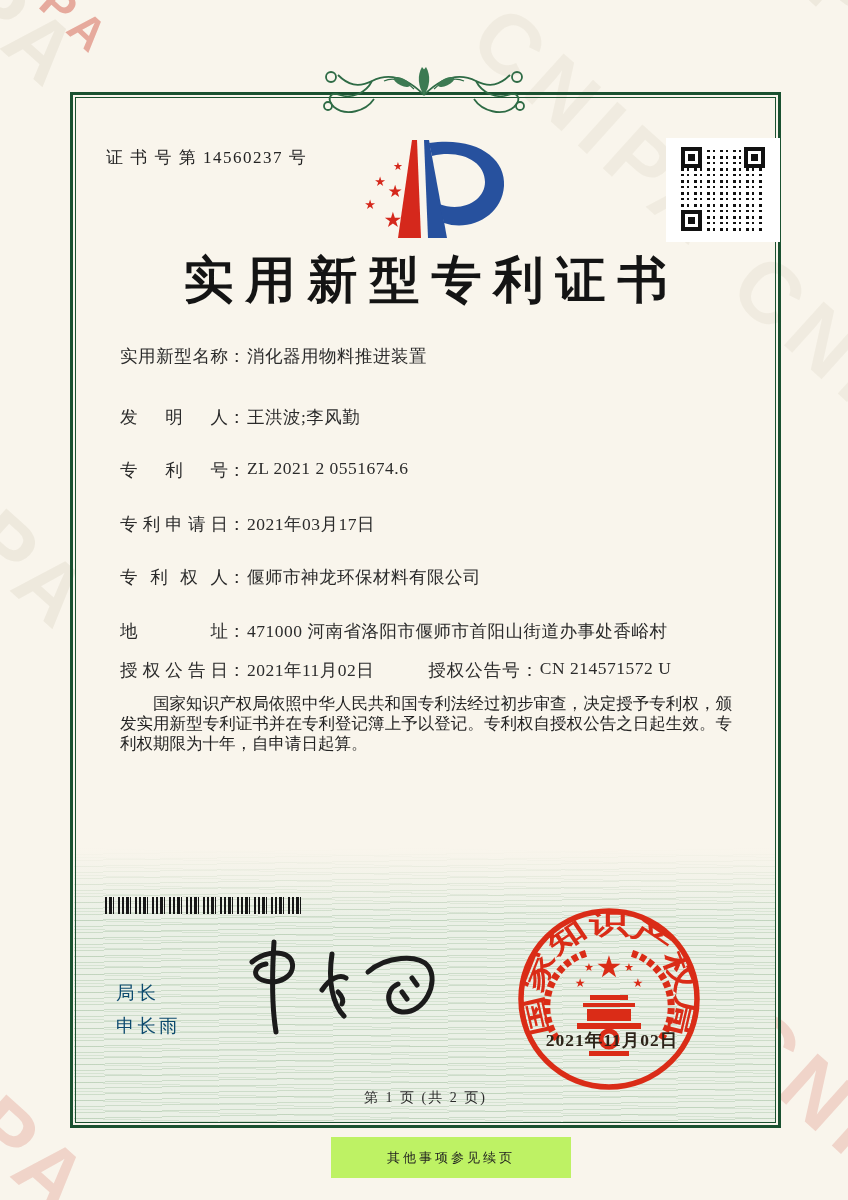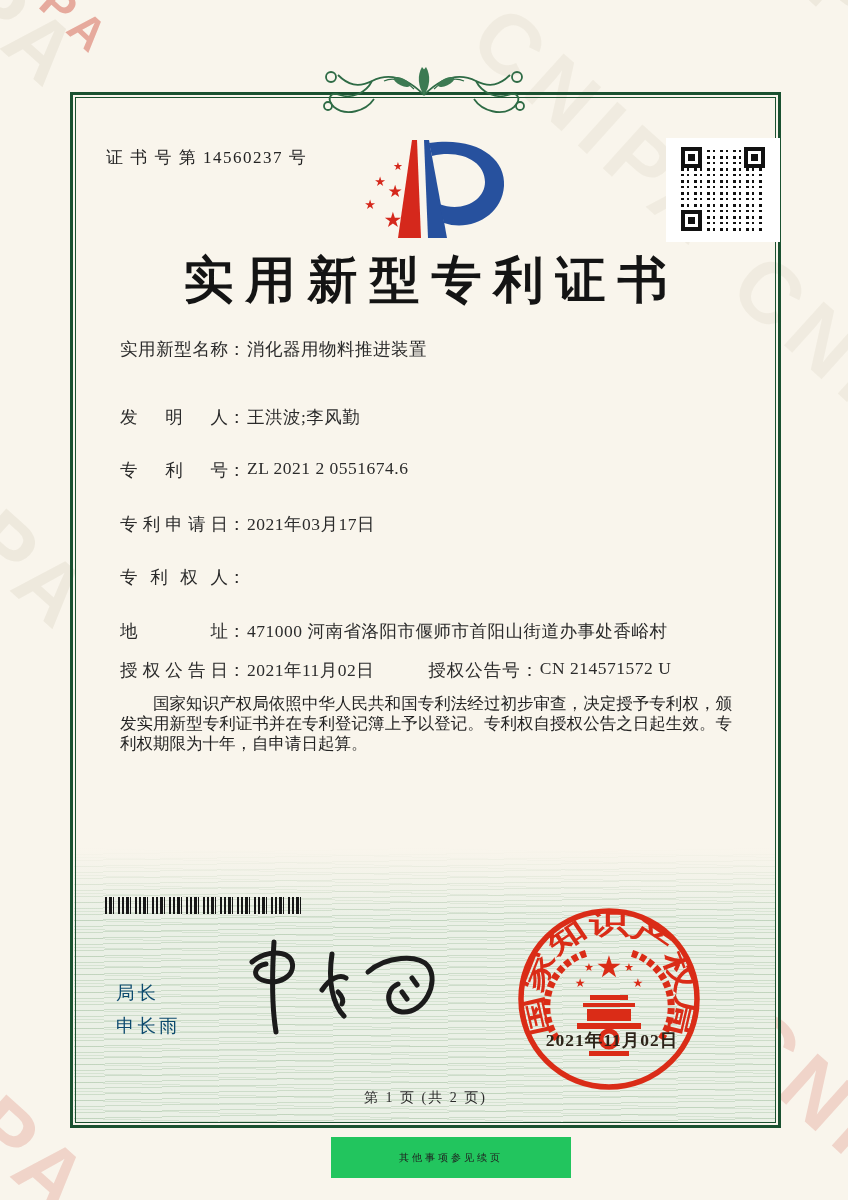--- a/index.html
+++ b/index.html
@@ -40,21 +40,21 @@
   .finder::after{content:"";position:absolute;inset:3px;background:#111;}
   .finder.tl{left:0;top:0}.finder.tr{right:0;top:0}.finder.bl{left:0;bottom:0}
   .doc-title{position:absolute;left:70px;top:247px;width:711px;text-align:center;
              font-size:50px;font-weight:bold;letter-spacing:12px;text-indent:12px;color:#141414;}
 
   
   .field-row{position:absolute;left:120px;display:flex;font-size:17.5px;color:#2b2b2b;white-space:nowrap;}
   .f-label{display:inline-block;width:108px;text-align:justify;text-align-last:justify;}
   .f-colon{display:inline-block;width:19px;}
   .f-value{letter-spacing:.5px;}
-  .fr1{top:337px}.fr2{top:405px}.fr3{top:458px}.fr4{top:512px}.fr5{top:565px}.fr6{top:619px}
+  .fr1{top:344px}.fr2{top:405px}.fr3{top:458px}.fr4{top:512px}.fr5{top:565px}.fr6{top:619px}
   .grant-row{top:658px;}
   .grant-2{margin-left:54px;display:flex;}
   .g-label{letter-spacing:1px;}
 
   
   .legal{position:absolute;left:120px;top:694px;width:612px;font-size:16.5px;line-height:20px;
          text-align:justify;color:#232323;}
   .legal p{margin:0;text-indent:2em;}
 
   
@@ -72,23 +72,23 @@
   .signer.t1{top:972px}.signer.t2{top:1005px}
   .signature{position:absolute;left:222px;top:928px;width:232px;height:118px;}
   .seal{position:absolute;left:514px;top:904px;width:190px;height:190px;}
   .seal text{font-family:"Liberation Serif",serif;}
   .seal-date{position:absolute;left:524px;top:1028px;width:176px;text-align:center;
              font-size:17.5px;letter-spacing:1px;color:#2c2318;font-weight:bold;}
   .page-num{position:absolute;left:70px;top:1089px;width:711px;text-align:center;
             font-size:14px;letter-spacing:2px;color:#2a2a2a;}
 
   
-  .continuation{position:absolute;left:331px;top:1137px;width:240px;height:41px;background:#22c55e;
+  .continuation{position:absolute;left:331px;top:1137px;width:240px;height:41px;background:#bef264;
                 display:flex;align-items:center;justify-content:center;
-                font-size:10px;letter-spacing:3px;color:#1f1f1f;font-family:Liberation Mono, monospace;}
+                font-size:13px;letter-spacing:3px;color:#1f1f1f;font-family:Liberation Mono, monospace;}
 </style>
 </head>
 <body>
 
 <div class="page">
 
   <div class="wm wm1">CNIPA</div>
   <div class="wm wm2">CNIPA</div>
   <div class="wm wm3">CNIPA</div>
   <div class="wm wm4">CNIPA</div>
@@ -155,20 +155,21 @@
       <span class="f-value">ZL 2021 2 0551674.6</span>
   </div>
   <div class="field-row fr4">
     <span class="f-label">专利申请日</span>
       <span class="f-colon">：</span>
       <span class="f-value">2021年03月17日</span>
   </div>
   <div class="field-row fr5">
     <span class="f-label">专利权人</span>
       <span class="f-colon">：</span>
+      <span class="f-value">偃师市神龙环保材料有限公司</span>
   </div>
   <div class="field-row fr6">
     <span class="f-label">地址</span>
       <span class="f-colon">：</span>
       <span class="f-value">471000 河南省洛阳市偃师市首阳山街道办事处香峪村</span>
   </div>
   <div class="field-row grant-row">
     <span class="f-label">授权公告日</span>
       <span class="f-colon">：</span>
       <span class="f-value">2021年11月02日</span>

